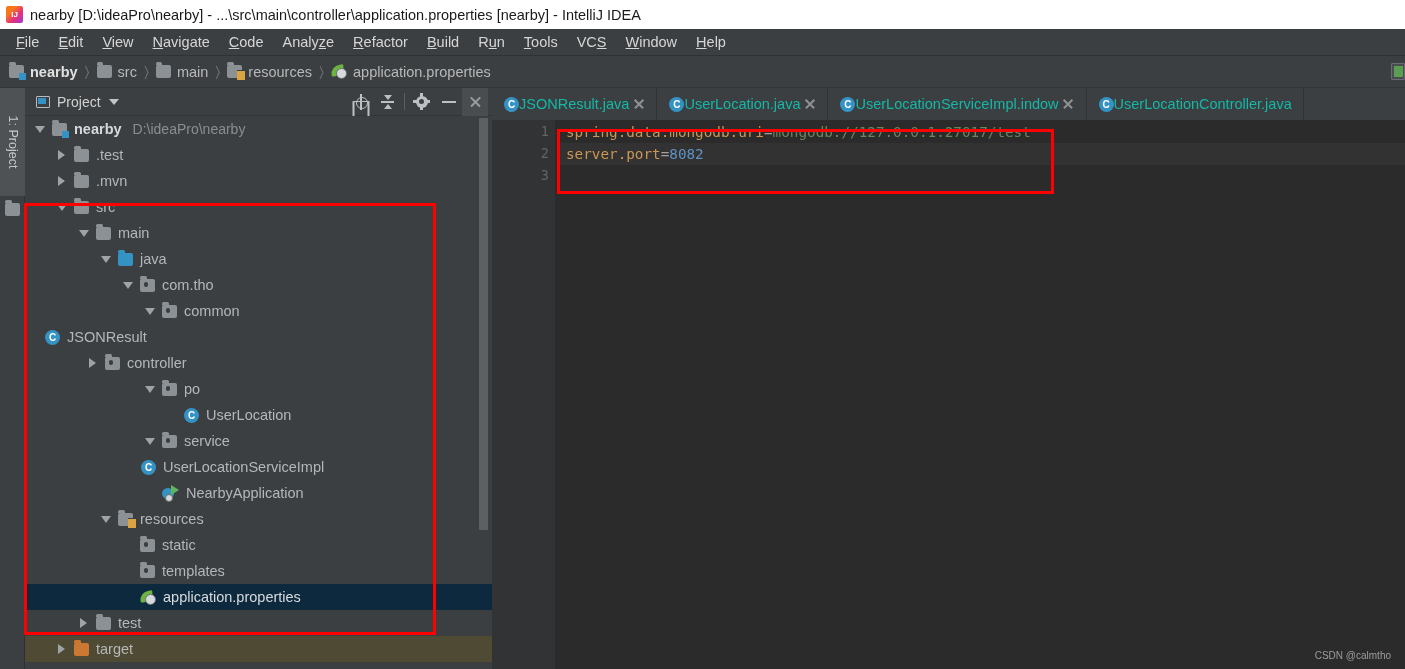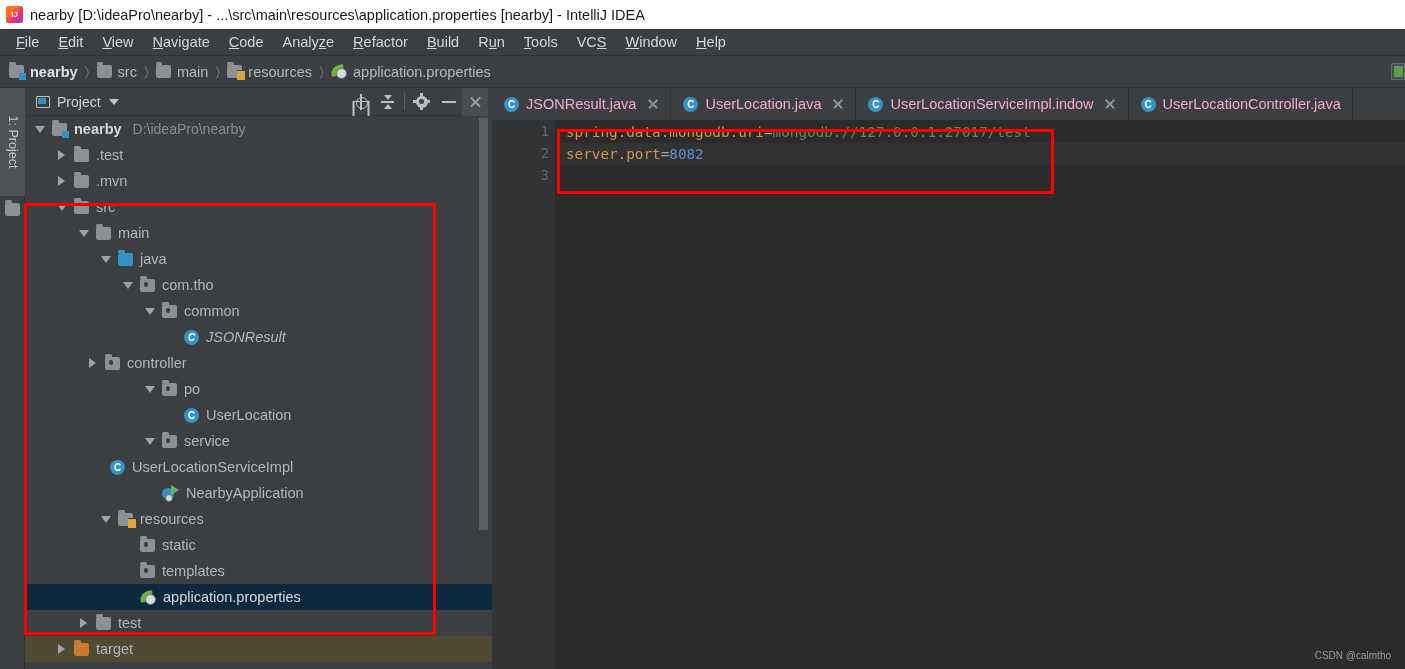--- a/index.html
+++ b/index.html
@@ -303,24 +303,24 @@
   
   .editor-area {
     position: absolute; left: 492px; top: 88px; width: 913px; height: 581px;
     background: #2b2b2b;
   }
   .tabbar {
     position: absolute; left: 0; top: 0; width: 913px; height: 32px;
     background: #3c3f41; display: flex; align-items: stretch;
   }
   .etab {
-    display: flex; align-items: center; gap: 7px;
+    display: flex; align-items: center; 
     padding: 0 11px 0 12px;
     border-right: 1px solid #2f3133;
-    font-size: 14.5px; color: #f9a8d4; white-space: nowrap;
+    font-size: 14.5px; color: #14b8a6; white-space: nowrap;
   }
   .etab .tabx {
     width: 13px; height: 13px; position: relative; margin-left: 3px; flex: none;
   }
   .etab .tabx::before, .etab .tabx::after {
     content: ""; position: absolute; left: 0.5px; top: 5.7px;
     width: 12px; height: 1.5px; background: #8f9294;
   }
   .etab .tabx::before { transform: rotate(45deg); }
   .etab .tabx::after  { transform: rotate(-45deg); }
@@ -364,21 +364,21 @@
     font-size: 10px; color: #9a9d9f;
   }
 </style>
 </head>
 <body>
 
 <div id="app">
 
   <div class="titlebar">
     <div class="ij-logo"></div>
-    <div class="title-text">nearby [D:\ideaPro\nearby] - ...\src\main\resources\application.properties [nearby] - IntelliJ IDEA</div>
+    <div class="title-text">nearby [D:\ideaPro\nearby] - ...\src\main\controller\application.properties [nearby] - IntelliJ IDEA</div>
   </div>
 
   <div class="menubar" id="menubar">
       <div class="menu-item"><u>F</u>ile</div>
       <div class="menu-item"><u>E</u>dit</div>
       <div class="menu-item"><u>V</u>iew</div>
       <div class="menu-item"><u>N</u>avigate</div>
       <div class="menu-item"><u>C</u>ode</div>
       <div class="menu-item">Analy<u>z</u>e</div>
       <div class="menu-item"><u>R</u>efactor</div>
@@ -523,21 +523,21 @@
           </span>
           <span class="tlabel">com.tho</span>
         </div>
         <div class="tnode" style="padding-left: 117px;">
           <span class="arrow down"></span>
           <span class="ticon" style="display: inline-flex; align-items: center; margin-left: 4px;">
             <span class="pkg"></span>
           </span>
           <span class="tlabel">common</span>
         </div>
-        <div class="tnode" style="padding-left: 139px; font-style: italic;">
+        <div class="tnode" style="">
           <span class="arrow"></span>
           <span class="ticon" style="display: inline-flex; align-items: center; margin-left: 4px;">
             <span class="cls"></span>
           </span>
           <span class="tlabel">JSONResult</span>
         </div>
         <div class="tnode" style="padding-left: 60px;">
           <span class="arrow right"></span>
           <span class="ticon" style="display: inline-flex; align-items: center; margin-left: 4px;">
             <span class="pkg"></span>
@@ -558,21 +558,21 @@
           </span>
           <span class="tlabel">UserLocation</span>
         </div>
         <div class="tnode" style="padding-left: 117px;">
           <span class="arrow down"></span>
           <span class="ticon" style="display: inline-flex; align-items: center; margin-left: 4px;">
             <span class="pkg"></span>
           </span>
           <span class="tlabel">service</span>
         </div>
-        <div class="tnode" style="padding-left: 65px; text-align: center;">
+        <div class="tnode" style="padding-left: 96px; text-align: center;">
           <span class="arrow"></span>
           <span class="ticon" style="display: inline-flex; align-items: center; margin-left: 4px;">
             <span class="cls"></span>
           </span>
           <span class="tlabel">UserLocationServiceImpl</span>
         </div>
         <div class="tnode" style="padding-left: 117px;">
           <span class="arrow"></span>
           <span class="ticon" style="display: inline-flex; align-items: center; margin-left: 4px;">
             <span class="leafrun">

